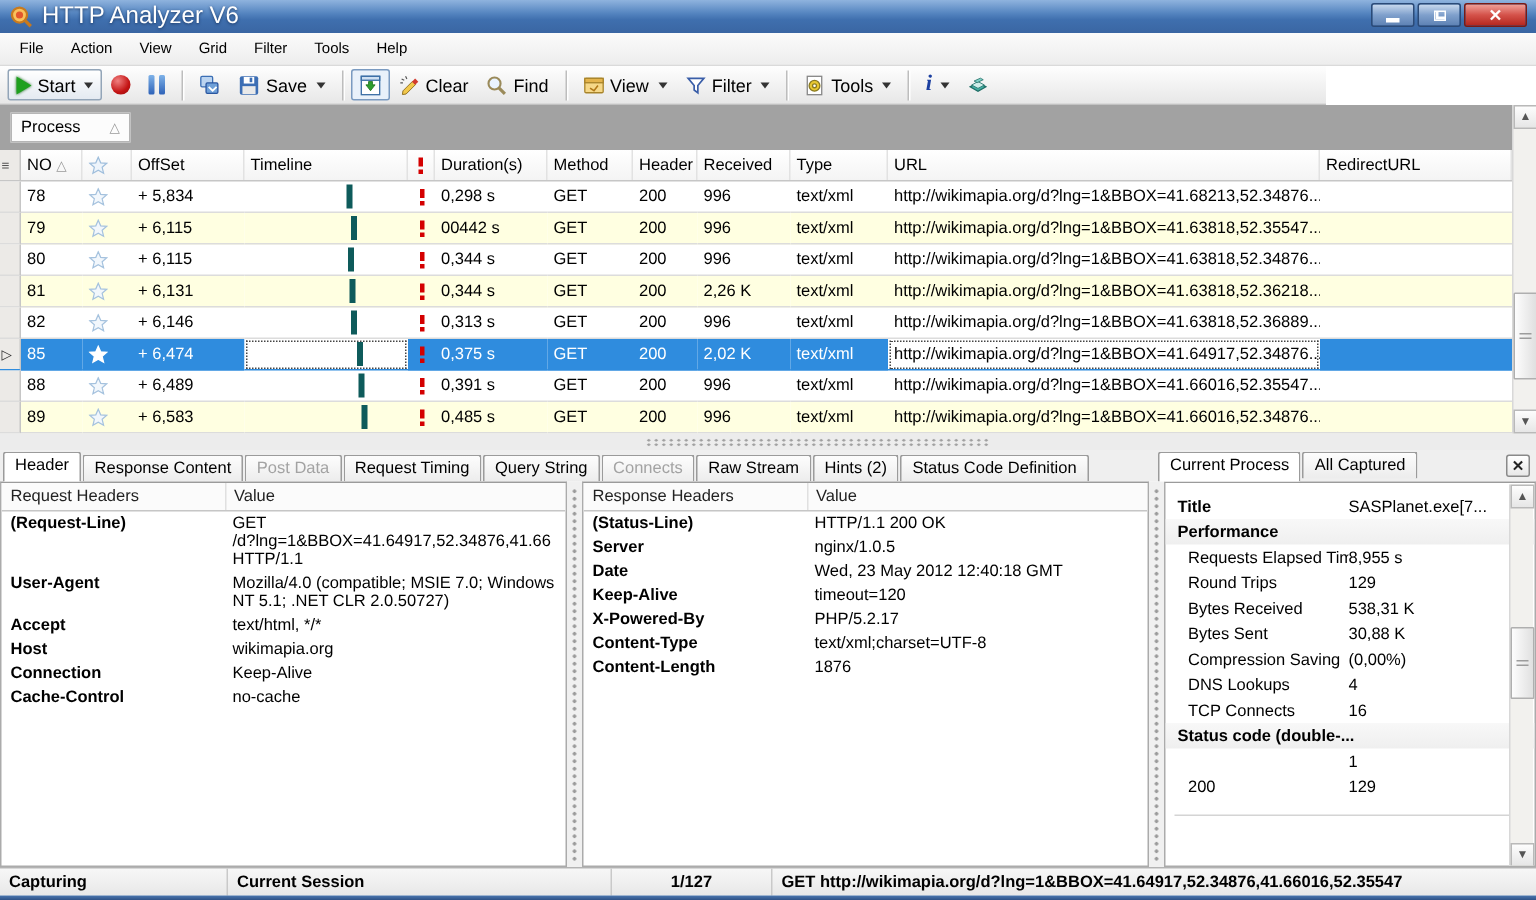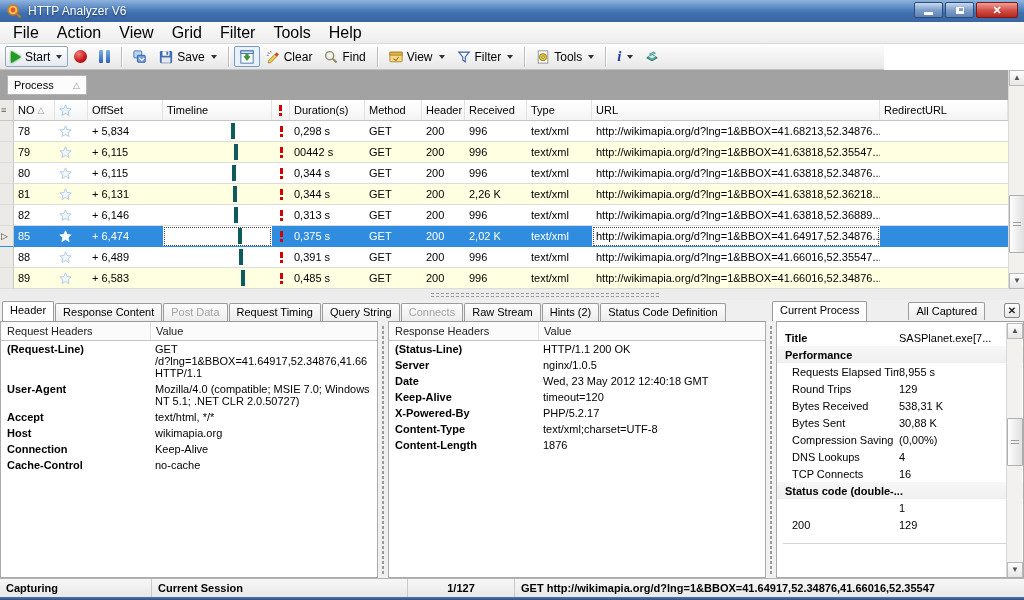--- a/index.html
+++ b/index.html
@@ -7,35 +7,35 @@
   .win {
     position:relative; width:1024px; height:600px; overflow:hidden;
     font-family:"Liberation Sans", sans-serif; font-size:11px; color:#000; background:#fff;
   }
   
   .titlebar {
     position:absolute; top:0; left:0; width:1024px; height:22px;
     background:linear-gradient(#8FB3DE 0%, #5585C0 40%, #3F6FAE 60%, #3A66A3 100%);
     display:flex; align-items:center; padding:0 6px; color:#fff;
   }
-  .titlebar .title { font-size:12px; margin-left:6px; text-shadow:0 1px 2px #1D3A66; }
+  .titlebar .title { font-size:16px; margin-left:6px; text-shadow:0 1px 2px #1D3A66; }
   .winbtns { position:absolute; right:6px; top:2px; display:flex; gap:2px; }
   .wbtn {
     width:29px; height:16px; border:1px solid #2B4A77; border-radius:2px;
     background:linear-gradient(#C9D9EE, #7FA0CC 50%, #5E82B4);
     display:flex; align-items:center; justify-content:center; color:#fff;
   }
   .wbtn.close { width:42px; background:linear-gradient(#F0A098, #D4524A 50%, #B5271F); border-color:#7A1A14; font-weight:bold; font-size:11px; }
   .min-glyph { width:9px; height:3px; background:#fff; margin-top:6px; }
   .rest-glyph { width:8px; height:7px; border:1px solid #fff; background:transparent; box-shadow:2px -2px 0 -0px #fff inset; position:relative; }
   
   .menubar {
     position:absolute; top:22px; left:0; width:1024px; height:22px;
     background:linear-gradient(#FBFBFB,#EDEDED); border-bottom:1px solid #DADADA;
-    display:flex; align-items:center; padding:0 4px; font-size:16px;
+    display:flex; align-items:center; padding:0 4px; font-size:10px;
   }
   .menu-item { padding:3px 9px; }
   
   .toolbar {
     position:absolute; top:44px; left:0; width:884px; height:26px;
     background:linear-gradient(#FEFEFE,#E7E7E7); border-bottom:1px solid #C2C2C2;
     display:flex; align-items:center; padding:0 5px; font-size:12px;
   }
   .tbtn { display:flex; align-items:center; gap:4px; padding:2px 5px; height:21px; border:1px solid transparent; border-radius:2px; }
   .tbtn.framed { border:1px solid #93A5B8; background:linear-gradient(#FFFFFF,#E4EAF1); }
@@ -82,21 +82,21 @@
   
   .hsplit { position:absolute; top:289px; left:0; width:1024px; height:11px; background:#ECECEC; }
   .hsplit .dots { position:absolute; left:430px; top:3px; width:230px; height:6px;
     background-image:radial-gradient(#9A9A9A 1px, transparent 1.2px); background-size:5px 3px; }
   .vsplit { position:absolute; top:321px; width:10px; height:257px; background:#F0F0F0; }
   .vsplit .dots { position:absolute; top:4px; left:3px; width:4px; height:249px;
     background-image:radial-gradient(#9A9A9A 1px, transparent 1.2px); background-size:4px 5px; }
   
   .tabzone { position:absolute; top:300px; left:0; width:1024px; height:21px; background:#EFEFEF; display:flex; align-items:flex-end; }
   .tabs-left { display:flex; align-items:flex-end; padding-left:2px; width:772px; }
-  .tabs-right { display:flex; align-items:center; flex:1; position:relative;gap:40px; }
+  .tabs-right { display:flex; align-items:flex-start; flex:1; position:relative; }
   .tab {
     border:1px solid #9B9B9B; border-bottom:none; border-radius:2px 2px 0 0;
     padding:2px 7px 3px; margin-right:1px; background:linear-gradient(#FDFDFD,#ECECEC);
     white-space:nowrap; height:18px;
   }
   .tab.active { background:#FFF; height:20px; font-weight:normal; position:relative; z-index:2; }
   .tab.disabled { color:#A3A3A3; }
   .panel-close {
     position:absolute; right:4px; bottom:3px; width:16px; height:15px;
     border:1px solid #8A8A8A; border-radius:2px; background:linear-gradient(#FFF,#E8E8E8);

